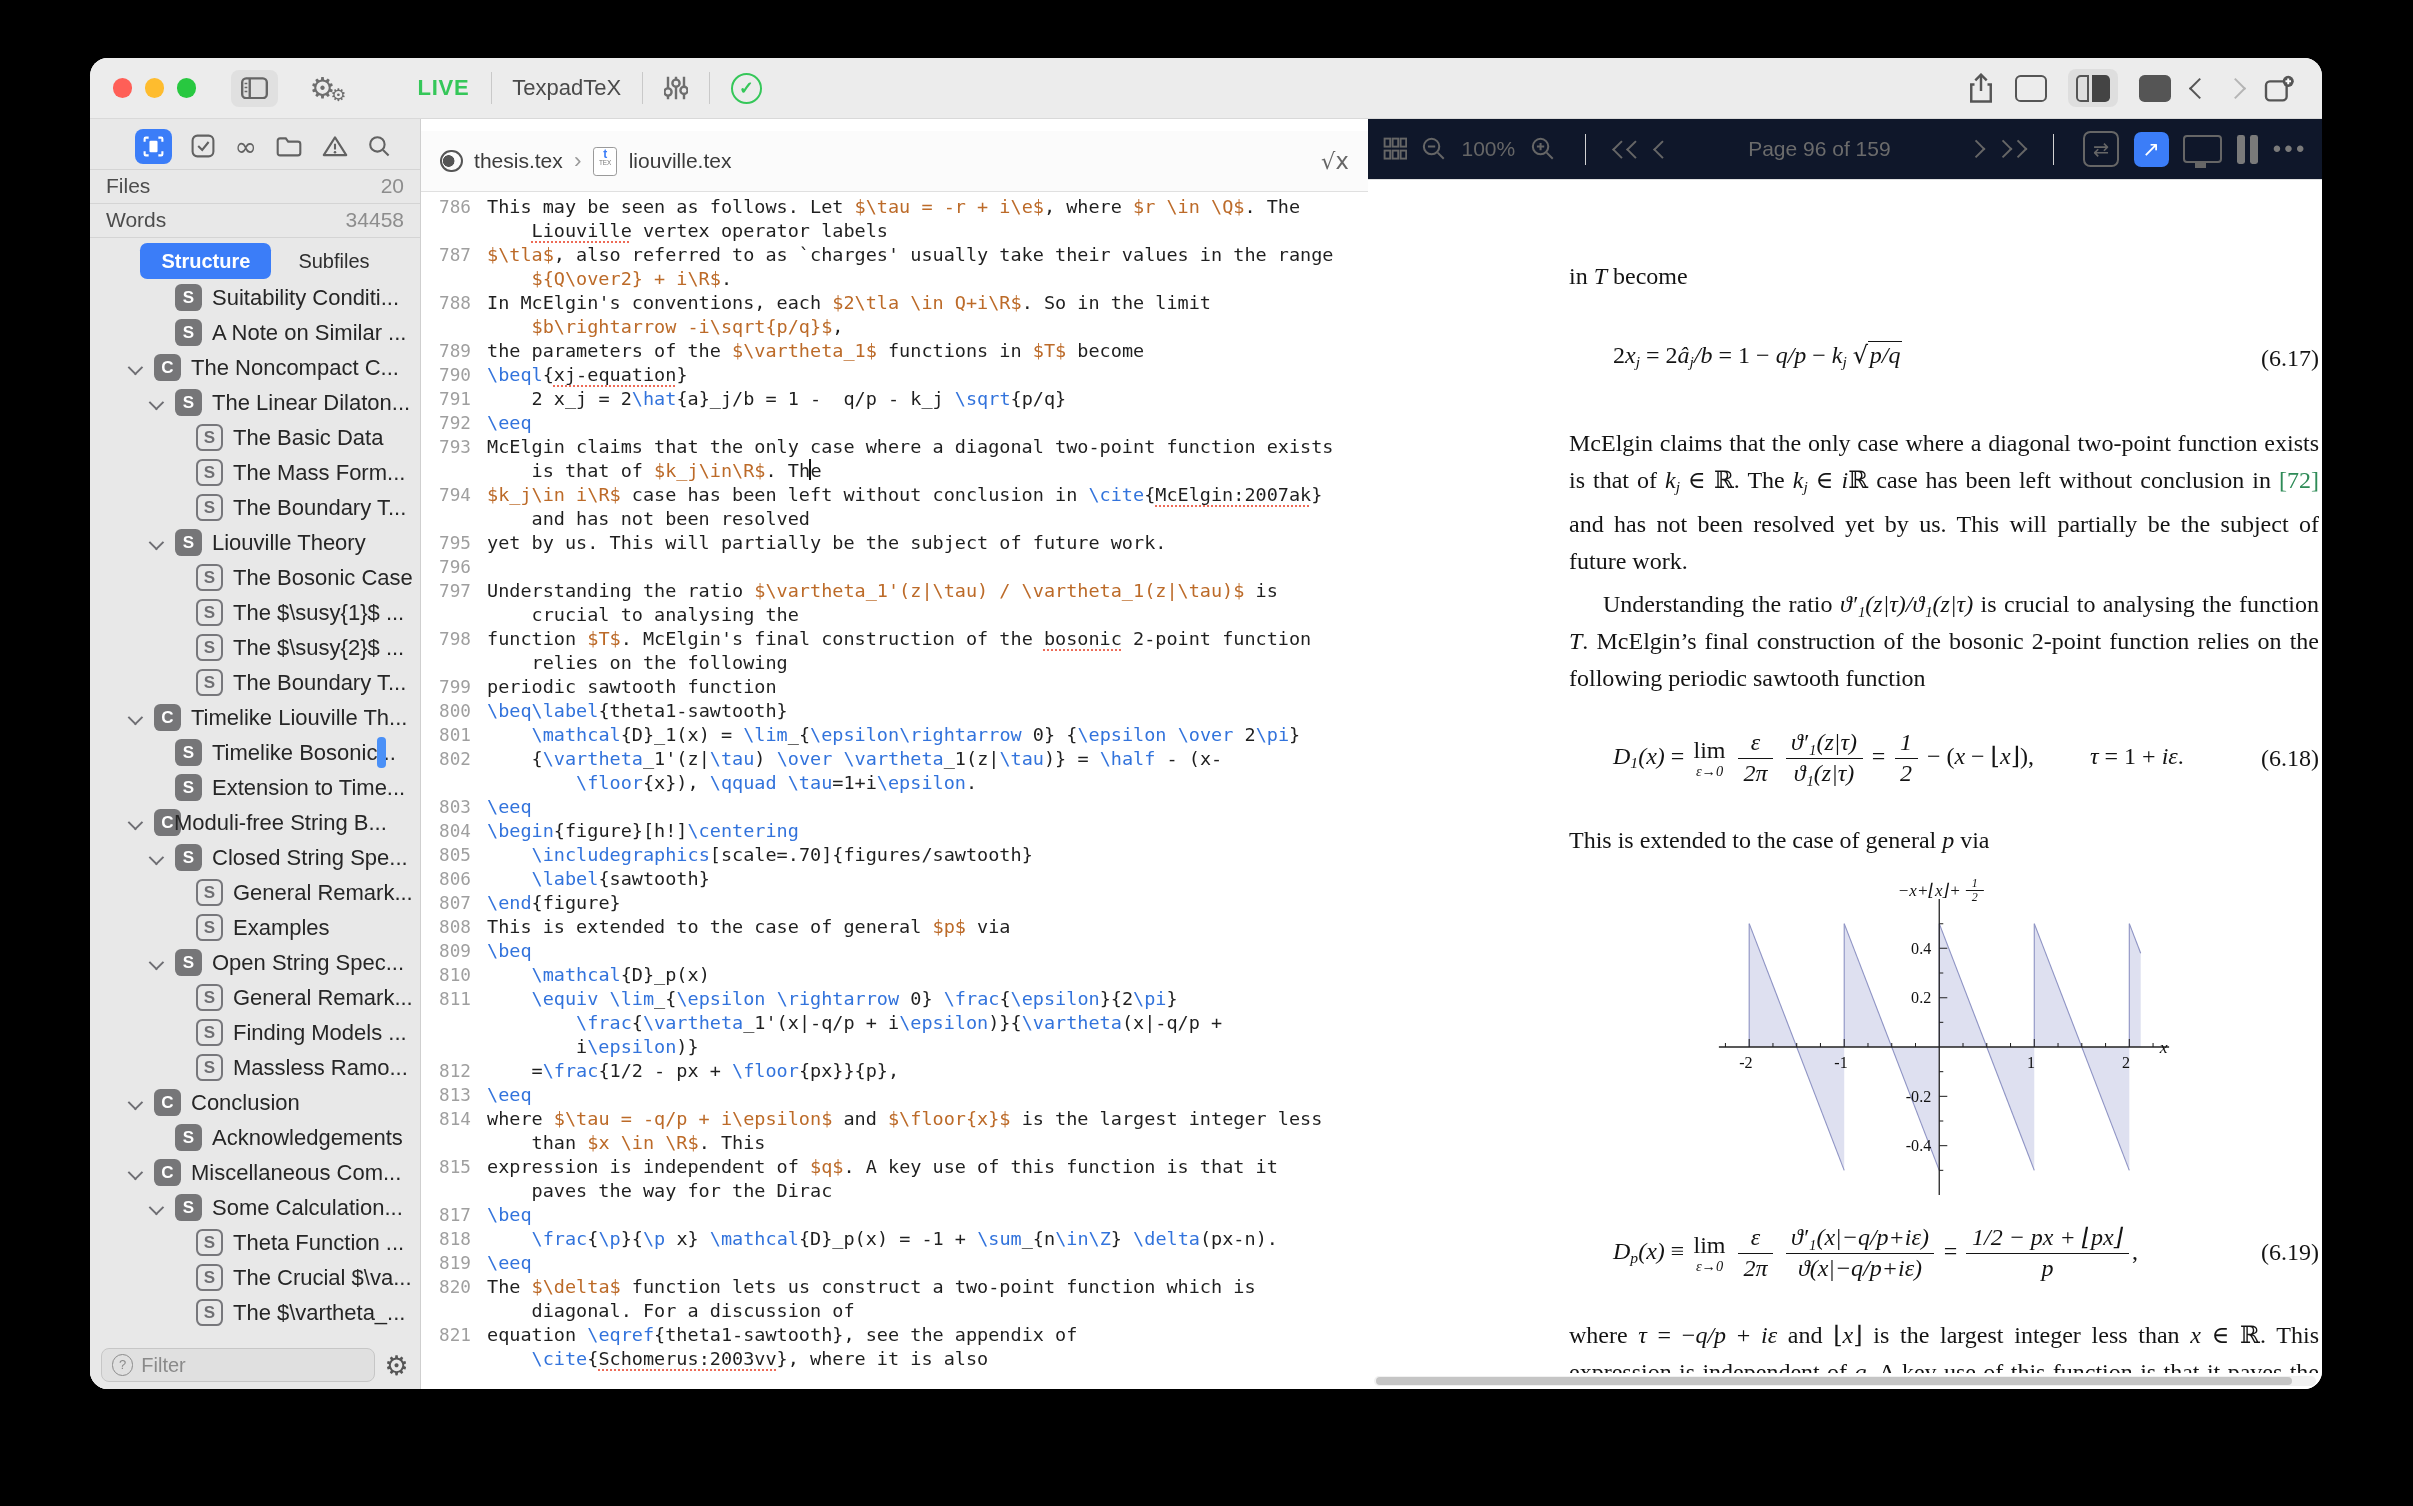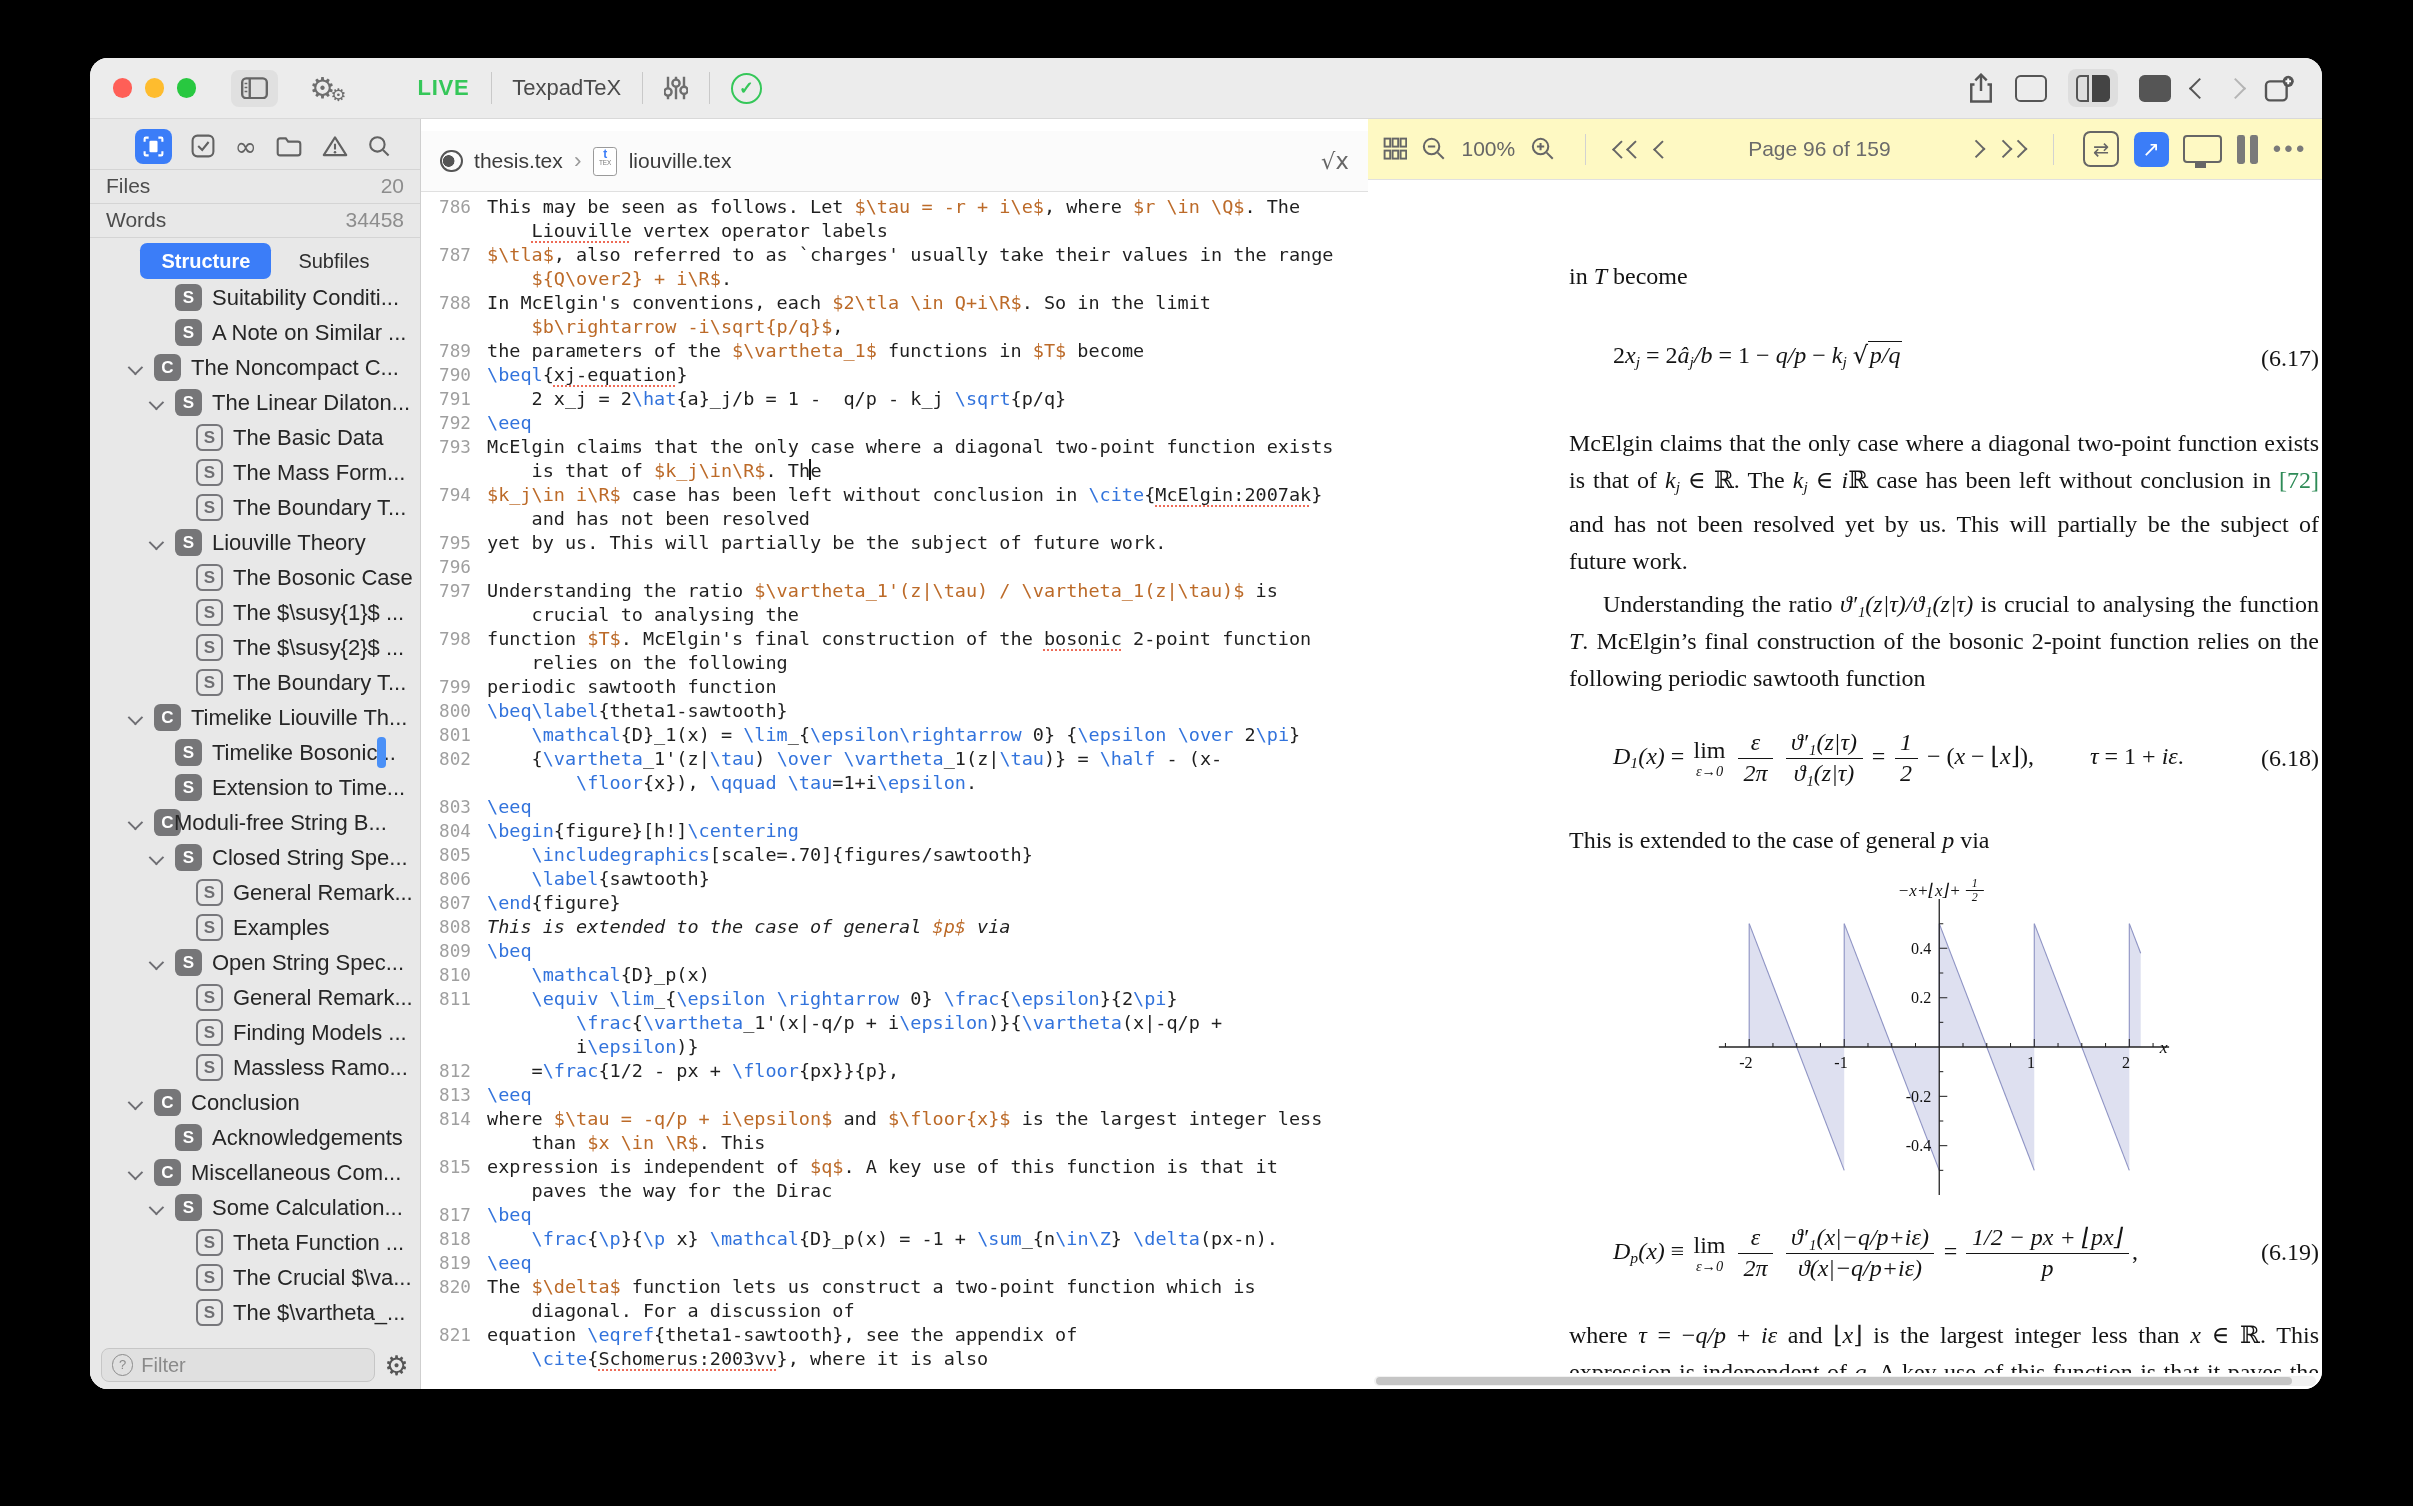--- a/index.html
+++ b/index.html
@@ -77,21 +77,21 @@
   #code{position:absolute;left:0;top:60px;right:0;bottom:0;overflow:hidden;padding-top:4px;
     font-family:"DejaVu Sans Mono",monospace;font-size:18.5px;line-height:24px;}
   .codeline{display:flex;}
   .ln{flex:none;width:50px;text-align:right;padding-right:16px;color:#9f9f9f;font-size:17.7px;}
   .ct{white-space:pre-wrap;box-sizing:border-box;width:76ch;color:#1f1f1f;}
   .tk-m{color:#bc6a28;} .tk-c{color:#3273dc;}
   .tk-u{text-decoration-line:underline;text-decoration-style:dotted;text-decoration-color:#ed6a56;
     text-decoration-thickness:2.4px;text-underline-offset:4px;}
   .caret{display:inline-block;width:2px;height:21px;background:#111;vertical-align:-3.2px;margin:0 -0.8px;}
   
-  .pv-head{height:60px;border-bottom:0.8px solid #e0e0e0;background:#fef9c3;display:flex;align-items:center;
+  .pv-head{height:60px;border-bottom:0.8px solid #e0e0e0;background:#0f172a;display:flex;align-items:center;
     padding:0 14.5px;color:#666;font-size:21px;}
   .pv-group{display:flex;align-items:center;gap:14.5px;}
   .pv-sep{width:0.8px;height:31px;background:#d2d2d2;margin:0 14.5px;}
   .pagelabel{flex:1;text-align:center;color:#6b6b6b;}
   .chv{width:10.5px;height:10.5px;border-left:2.4px solid #666;border-bottom:2.4px solid #666;display:inline-block;}
   .chv.l{transform:rotate(45deg);} .chv.r{transform:rotate(225deg);}
   .dbl{display:inline-flex;gap:2.4px;}
   .bluebtn{width:35px;height:35px;background:#3b7df8;border-radius:7.2px;color:#fff;font-size:21px;
     display:flex;align-items:center;justify-content:center;font-family:"DejaVu Sans",sans-serif;}
   .syncbox{width:32px;height:32px;border:2px solid #666;border-radius:7.2px;display:flex;align-items:center;
@@ -486,21 +486,21 @@
             <div class="codeline">
               <span class="ln">806</span>
               <div class="ct" style="padding-left: 8ch; text-indent: -8ch;"><span class="tk-p">    </span><span class="tk-c">\label</span><span class="tk-p">{sawtooth}</span></div>
             </div>
             <div class="codeline">
               <span class="ln">807</span>
               <div class="ct" style="padding-left: 4ch; text-indent: -4ch;"><span class="tk-c">\end</span><span class="tk-p">{figure}</span></div>
             </div>
             <div class="codeline">
               <span class="ln">808</span>
-              <div class="ct" style="padding-left: 4ch; text-indent: -4ch; font-style: italic;"><span class="tk-p">This is extended to the case of general </span><span class="tk-m">$p$</span><span class="tk-p"> via</span></div>
+              <div class="ct" style="padding-left: 4ch; text-indent: -4ch;"><span class="tk-p">This is extended to the case of general </span><span class="tk-m">$p$</span><span class="tk-p"> via</span></div>
             </div>
             <div class="codeline">
               <span class="ln">809</span>
               <div class="ct" style="padding-left: 4ch; text-indent: -4ch;"><span class="tk-c">\beq</span></div>
             </div>
             <div class="codeline">
               <span class="ln">810</span>
               <div class="ct" style="padding-left: 8ch; text-indent: -8ch;"><span class="tk-p">    </span><span class="tk-c">\mathcal</span><span class="tk-p">{D}_p(x)</span></div>
             </div>
             <div class="codeline">

